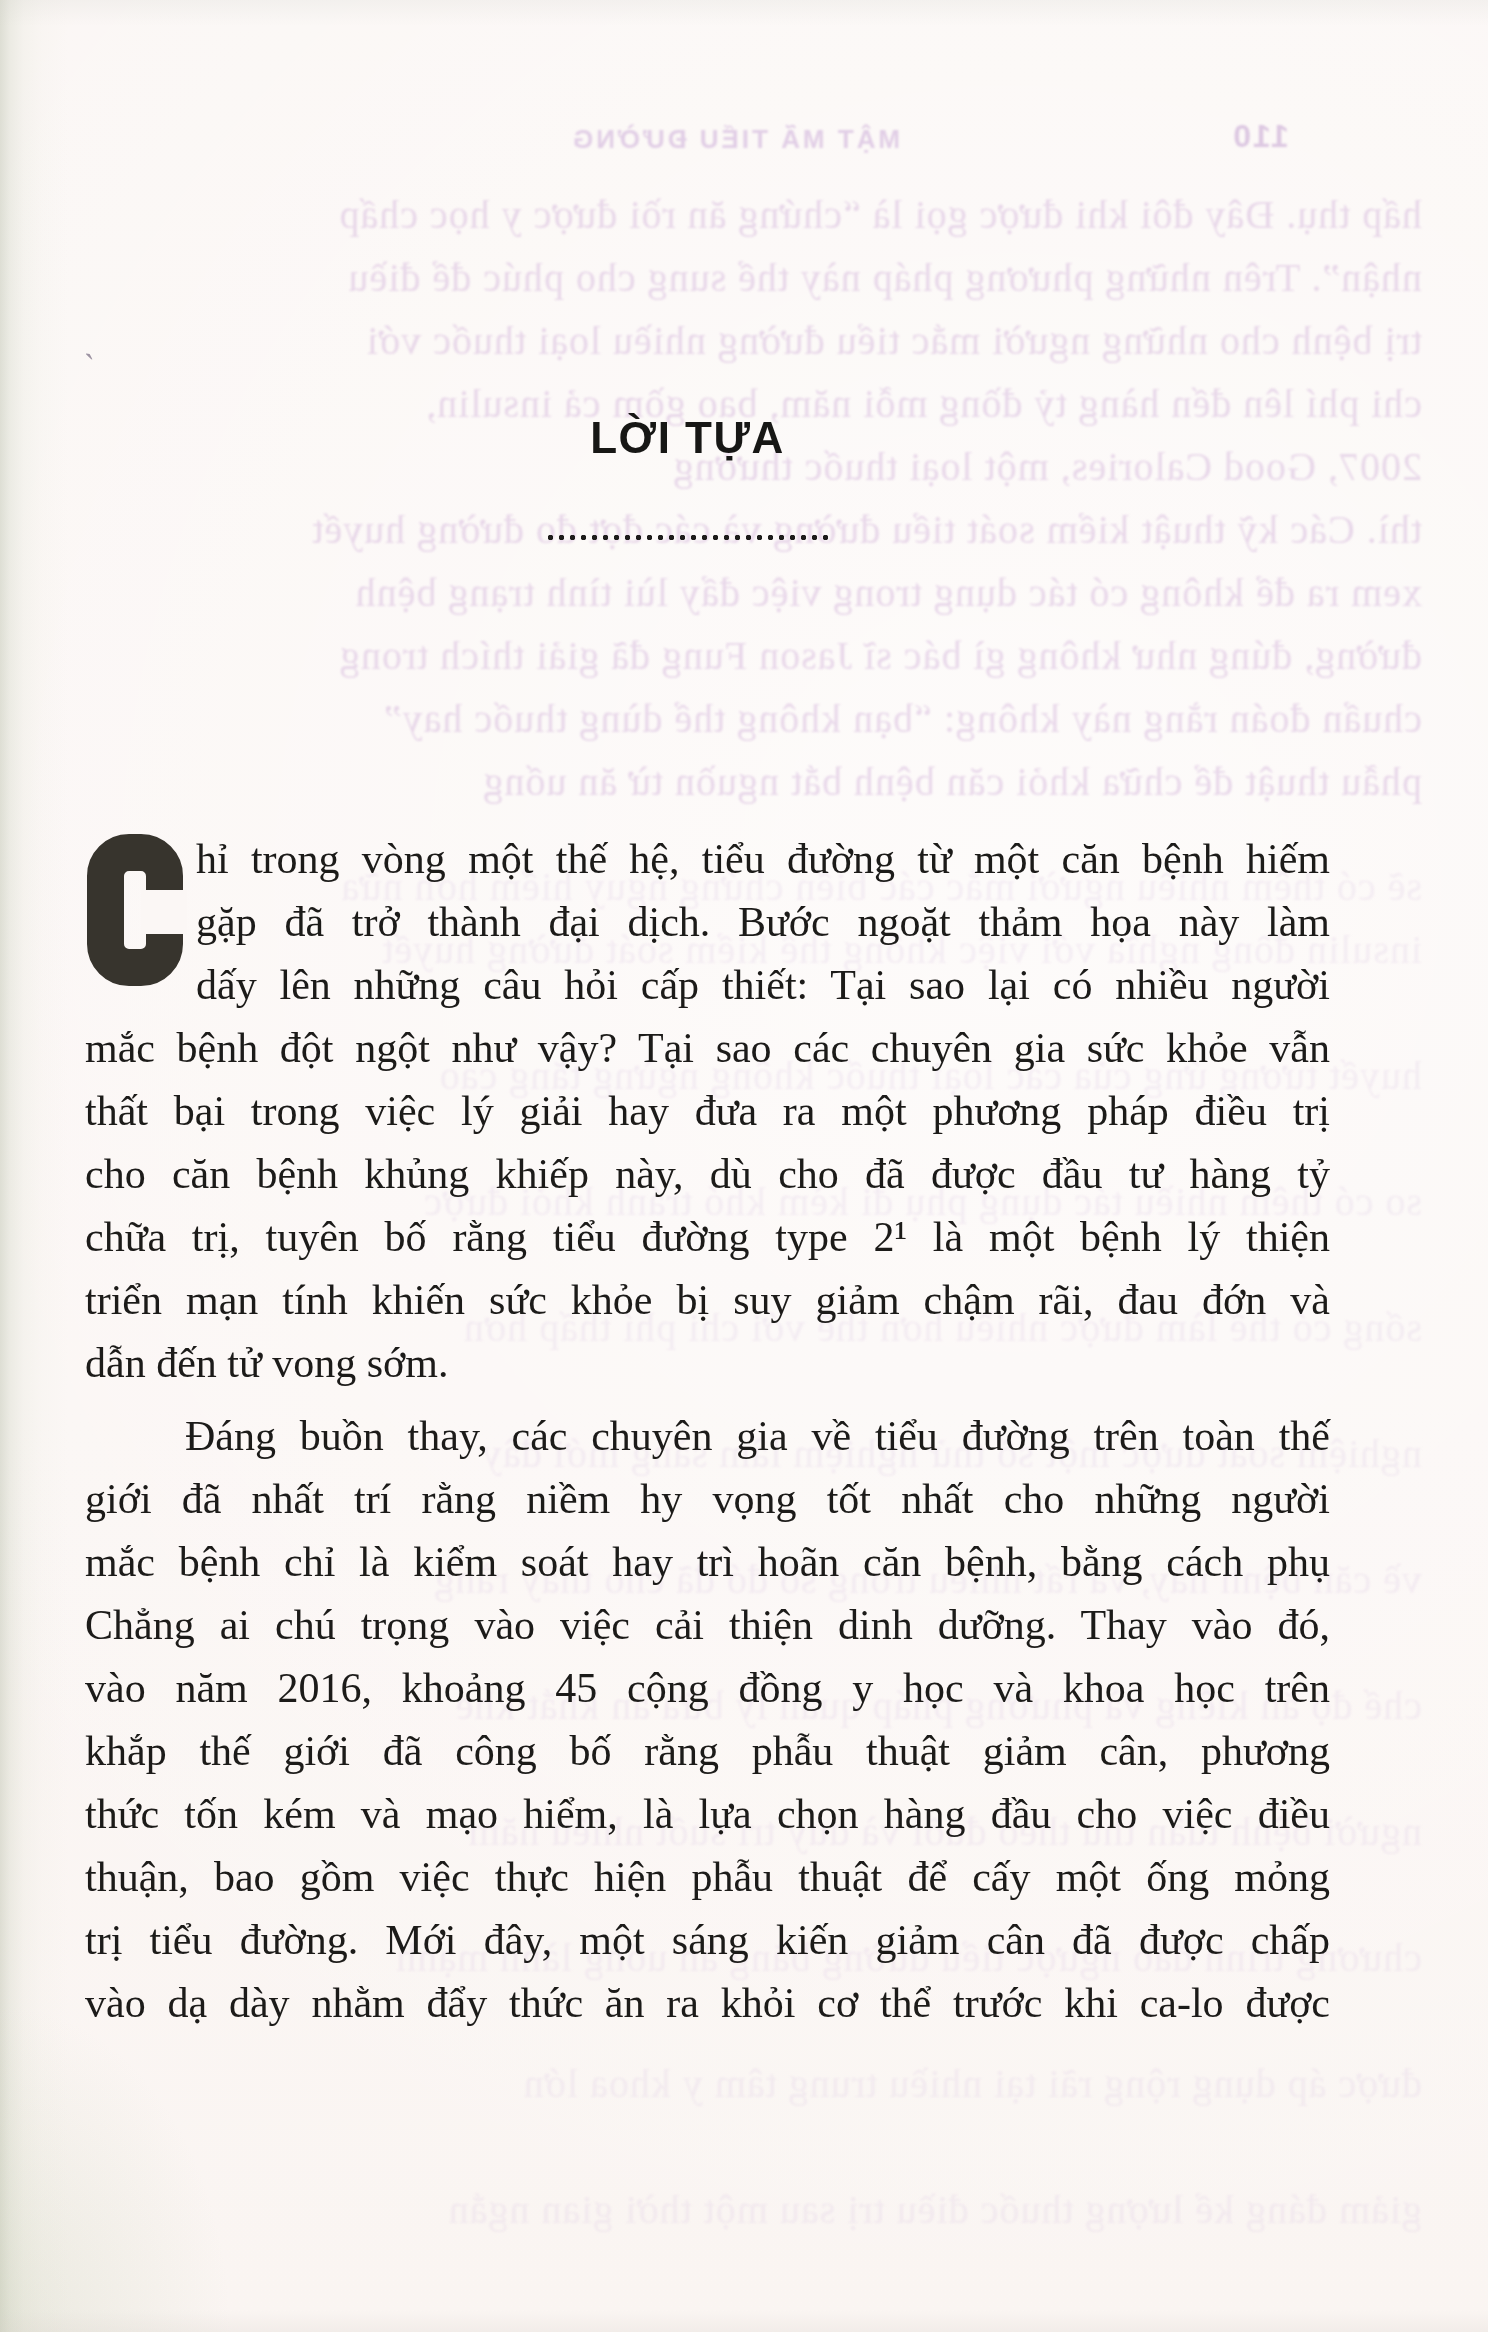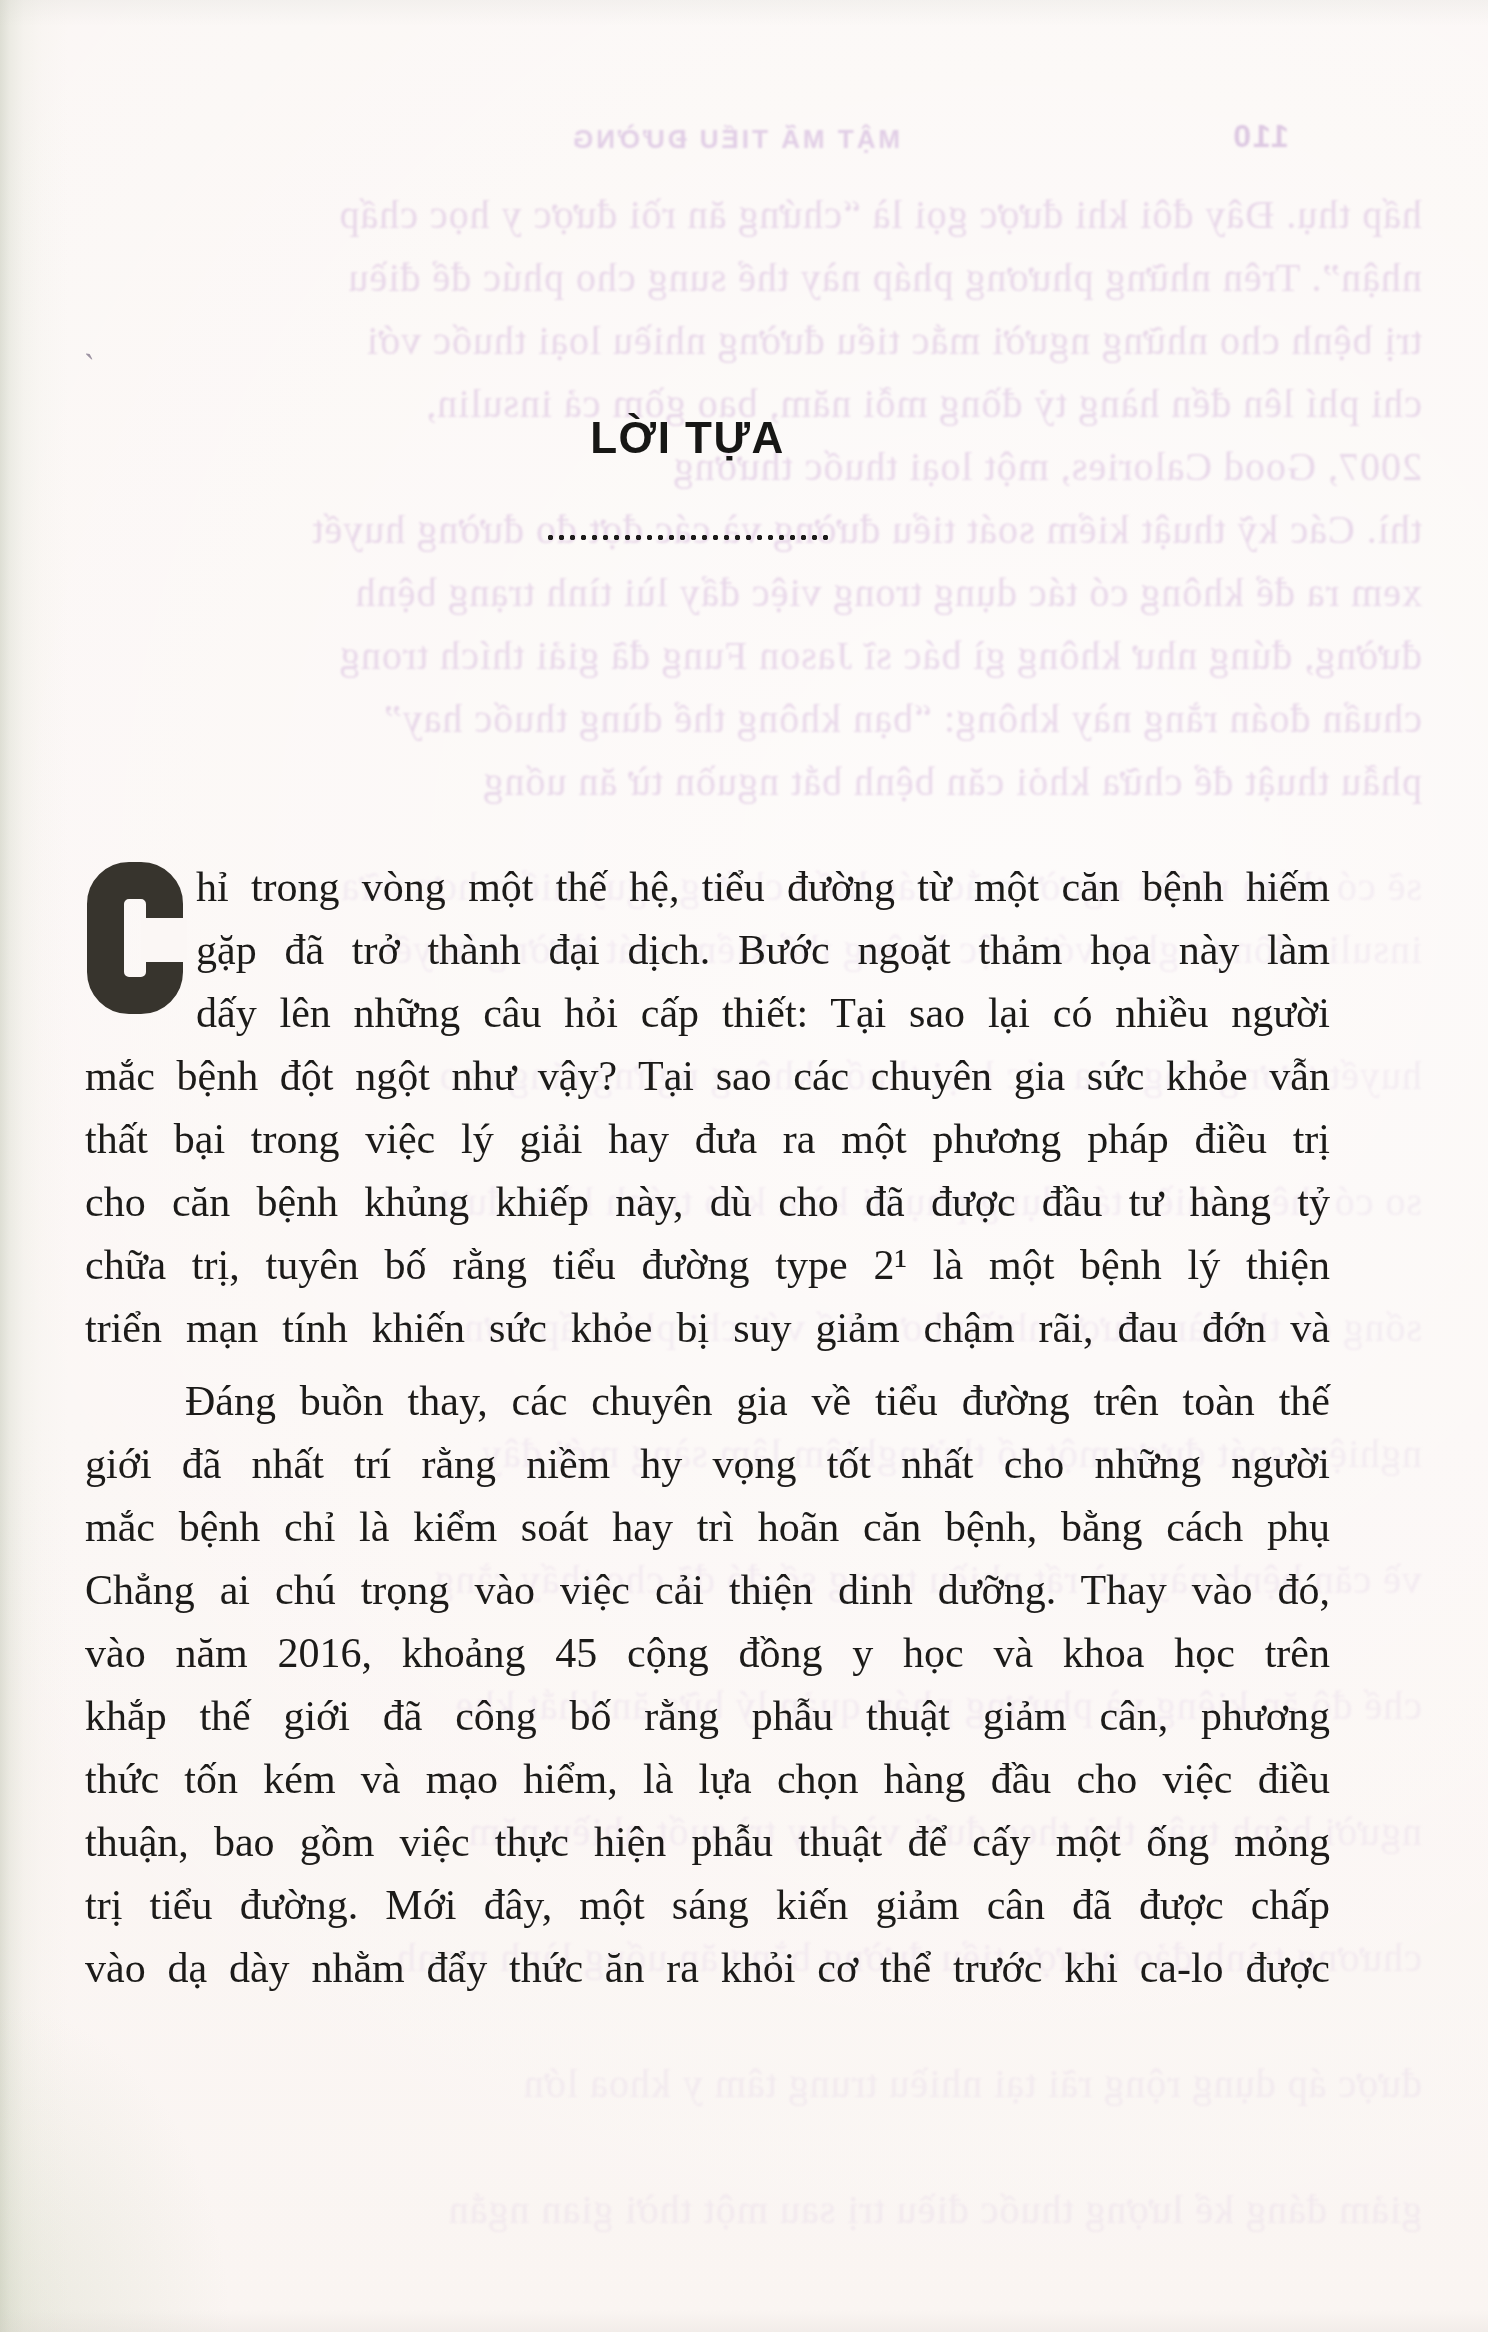--- a/index.html
+++ b/index.html
@@ -79,21 +79,21 @@
   }
   .dots{
     margin:57px auto 0;
     width:286px;height:9px;
     background:radial-gradient(circle closest-side,#1d1c1a 58%,rgba(0,0,0,0) 66%);
     background-size:11px 9px;background-repeat:repeat-x;
   }
 
   
   .body-text{
-    position:absolute;left:85px;top:856px;width:1245px;
+    position:absolute;left:85px;top:828px;width:1245px;
     font-size:42px;line-height:63px;color:#1c1b19;
   }
   .para{margin:0;}
   .para--second{margin-top:10px;}
   .line{text-align:justify;text-align-last:justify;}
   .line--end{text-align-last:auto;}
   .line--indent{padding-left:100px;}
 
   
   .dropcap{
@@ -168,20 +168,21 @@
         <span class="sr">C</span>
       </div>
       <div class="line">hỉ trong vòng một thế hệ, tiểu đường từ một căn bệnh hiếm</div>
       <div class="line">gặp đã trở thành đại dịch. Bước ngoặt thảm họa này làm</div>
       <div class="line">dấy lên những câu hỏi cấp thiết: Tại sao lại có nhiều người</div>
       <div class="line">mắc bệnh đột ngột như vậy? Tại sao các chuyên gia sức khỏe vẫn</div>
       <div class="line">thất bại trong việc lý giải hay đưa ra một phương pháp điều trị</div>
       <div class="line">cho căn bệnh khủng khiếp này, dù cho đã được đầu tư hàng tỷ</div>
       <div class="line">chữa trị, tuyên bố rằng tiểu đường type 2¹ là một bệnh lý thiện</div>
       <div class="line">triển mạn tính khiến sức khỏe bị suy giảm chậm rãi, đau đớn và</div>
+      <div class="line line--end">dẫn đến tử vong sớm.</div>
     </div>
 
     <div class="para para--second">
       <div class="line line--indent">Đáng buồn thay, các chuyên gia về tiểu đường trên toàn thế</div>
       <div class="line">giới đã nhất trí rằng niềm hy vọng tốt nhất cho những người</div>
       <div class="line">mắc bệnh chỉ là kiểm soát hay trì hoãn căn bệnh, bằng cách phụ</div>
       <div class="line">Chẳng ai chú trọng vào việc cải thiện dinh dưỡng. Thay vào đó,</div>
       <div class="line">vào năm 2016, khoảng 45 cộng đồng y học và khoa học trên</div>
       <div class="line">khắp thế giới đã công bố rằng phẫu thuật giảm cân, phương</div>
       <div class="line">thức tốn kém và mạo hiểm, là lựa chọn hàng đầu cho việc điều</div>

